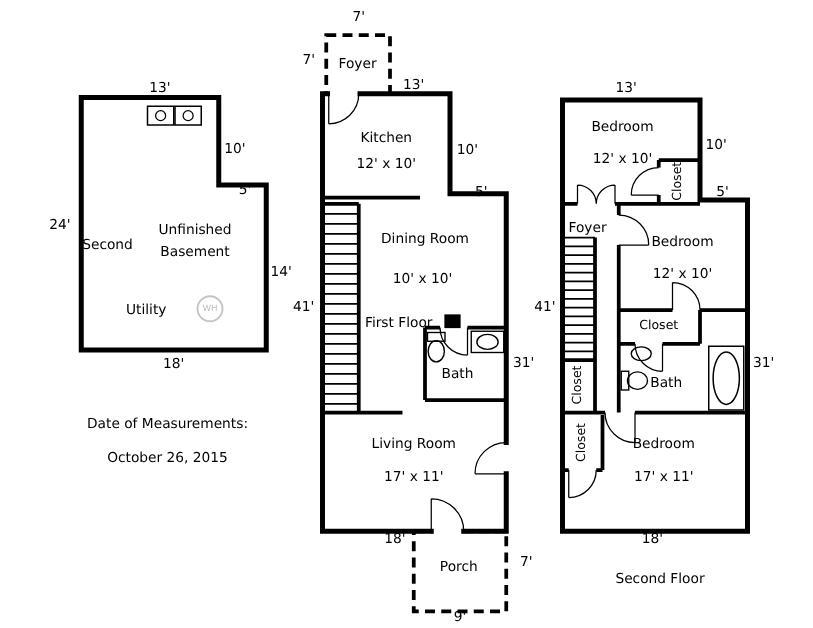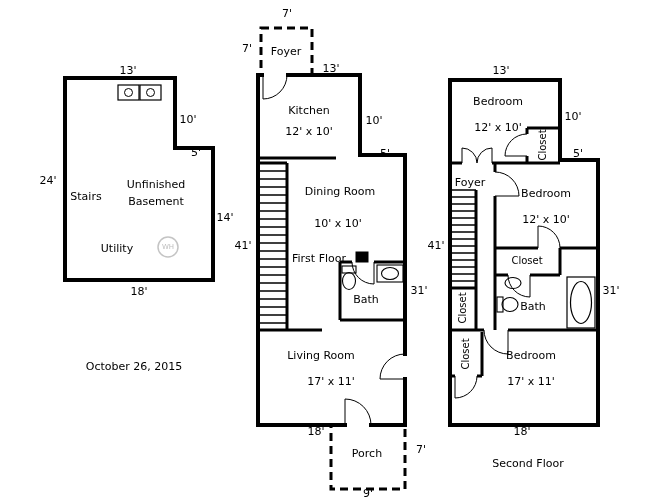--- a/index.html
+++ b/index.html
@@ -87,42 +87,43 @@
       <ellipse cx="513" cy="283" rx="8" ry="5.5" stroke-width="1.1"></ellipse>
     </g>
   </svg>
 
   <span class="lbl" style="left:128px;top:70px">13'</span>
   <span class="lbl" style="left:188px;top:119px">10'</span>
   <span class="lbl" style="left:196px;top:152px">5'</span>
   <span class="lbl" style="left:48px;top:180px">24'</span>
   <span class="lbl" style="left:225px;top:217px">14'</span>
   <span class="lbl" style="left:139px;top:291px">18'</span>
-  <span class="lbl" style="left:86px;top:196px">Stairs</span>
+  <span class="lbl" style="left:86px;top:196px">Second</span>
   <span class="lbl" style="left:156px;top:184px">Unfinished</span>
   <span class="lbl" style="left:156px;top:201px">Basement</span>
   <span class="lbl" style="left:117px;top:248px">Utility</span>
   <span class="lbl wh" style="left:168px;top:247px">WH</span>
+  <span class="lbl" style="left:134px;top:339px">Date of Measurements:</span>
   <span class="lbl" style="left:134px;top:366px">October 26, 2015</span>
 
   <span class="lbl" style="left:287px;top:13px">7'</span>
   <span class="lbl" style="left:247px;top:48px">7'</span>
   <span class="lbl" style="left:286px;top:51px">Foyer</span>
   <span class="lbl" style="left:331px;top:68px">13'</span>
   <span class="lbl" style="left:309px;top:110px">Kitchen</span>
   <span class="lbl" style="left:309px;top:131px">12' x 10'</span>
   <span class="lbl" style="left:374px;top:120px">10'</span>
   <span class="lbl" style="left:385px;top:153px">5'</span>
   <span class="lbl" style="left:340px;top:191px">Dining Room</span>
   <span class="lbl" style="left:338px;top:223px">10' x 10'</span>
   <span class="lbl" style="left:243px;top:245px">41'</span>
   <span class="lbl" style="left:319px;top:258px">First Floor</span>
   <span class="lbl" style="left:366px;top:299px">Bath</span>
   <span class="lbl" style="left:419px;top:290px">31'</span>
-  <span class="lbl" style="left:321px;top:355px">Living Room</span>
+  <span class="lbl" style="left:331px;top:355px">Living Room</span>
   <span class="lbl" style="left:331px;top:381px">17' x 11'</span>
   <span class="lbl" style="left:316px;top:431px">18'</span>
   <span class="lbl" style="left:367px;top:453px">Porch</span>
   <span class="lbl" style="left:421px;top:449px">7'</span>
   <span class="lbl" style="left:368px;top:493px">9'</span>
 
   <span class="lbl" style="left:501px;top:70px">13'</span>
   <span class="lbl" style="left:498px;top:101px">Bedroom</span>
   <span class="lbl" style="left:498px;top:127px">12' x 10'</span>
   <span class="lbl" style="left:573px;top:116px">10'</span>

